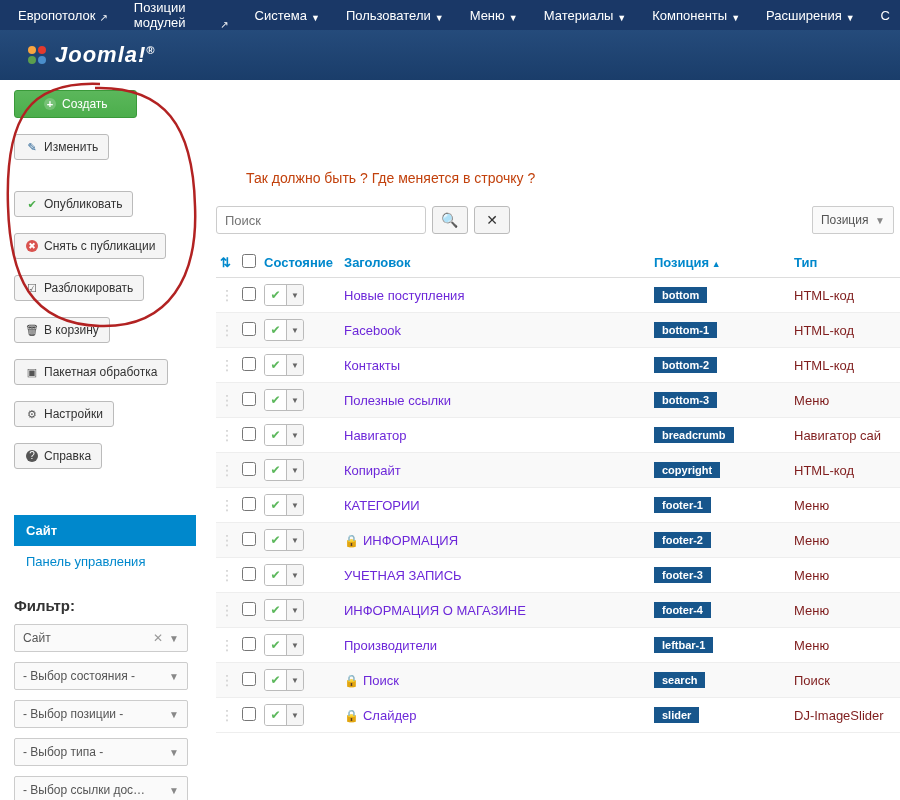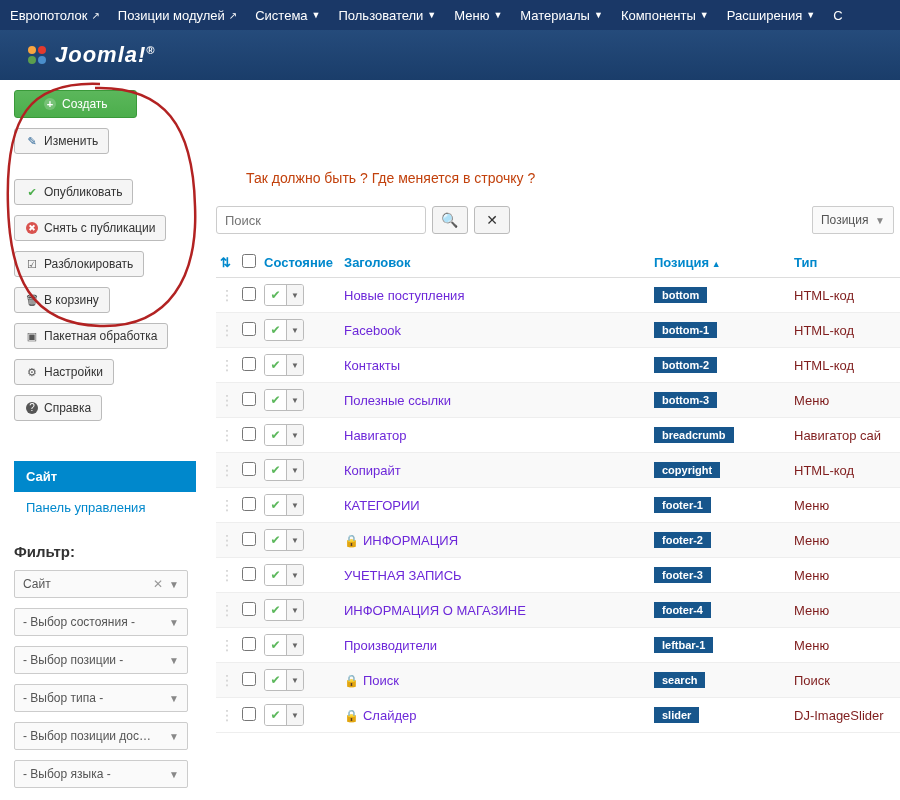--- a/index.html
+++ b/index.html
@@ -1,38 +1,38 @@
 <!DOCTYPE html>
 <html><head>
 <meta charset="utf-8">
 <style>
 * { box-sizing: border-box; margin: 0; padding: 0; }
 body { font-family: Arial, sans-serif; font-size: 13px; color: #333; background: #fff; width: 900px; overflow: hidden; }
 a { text-decoration: none; }
 
 
 .topnav { background: #1a3867; height: 30px; display: flex; align-items: center; padding: 0 10px; color: #fff; font-size: 13px; gap: 18px; }
-.topnav .item { color: #fff; cursor: pointer; display: flex; align-items: center; gap: 4px; }
+.topnav .item { color: #fff; cursor: pointer; display: flex; align-items: flex-end; gap: 4px; margin-left: 8px; }
 .ext { font-size: 10px; }
 .caret { font-size: 9px; }
 
 
 .header { background: linear-gradient(#254b7b,#1a3d6a); height: 50px; display: flex; align-items: center; padding: 0 25px; color: #fff; }
 .logo { display: flex; align-items: center; gap: 6px; font-size: 22px; font-style: italic; font-weight: bold; letter-spacing: 1px; }
 .logo-mark { width: 24px; height: 24px; }
 .page-title { margin-left: 30px; font-size: 20px; font-weight: normal; }
 .trademark { font-size: 11px; vertical-align: super; }
 
 
 .main { display: flex; }
 .left-col { width: 196px; padding: 10px 0 0 14px; }
 .right-col { flex: 1; padding: 0 0 0 20px; }
 
 
-.btn { display: inline-flex; align-items: center; gap: 5px; background: #f5f5f5; border: 1px solid #bbb; border-radius: 3px; padding: 5px 10px; font-size: 12px; color: #333; cursor: pointer; margin-bottom: 10px; }
+.btn { display: inline-flex; align-items: center; gap: 5px; background: #f5f5f5; border: 1px solid #bbb; border-radius: 3px; padding: 5px 10px; font-size: 12px; color: #333; cursor: pointer; margin-bottom: 16px; }
 .btn.green { background: linear-gradient(#5bb75b,#4cae4c); border-color: #3a9a3a; color: #fff; padding: 6px 28px; }
 .btn .ico { width: 14px; height: 14px; display: inline-flex; align-items: center; justify-content: center; font-size: 11px; }
 .ico.plus::before { content:"+"; font-weight:bold; color:#fff; background:#fff3; border-radius:50%; width:12px; height:12px; line-height:12px; text-align:center; display:inline-block; }
 .ico.edit::before { content:"✎"; color:#2a6496; }
 .ico.copy::before { content:"✔"; color:#4cae4c; }
 .ico.pub::before { content:"✔"; color:#4cae4c; }
 .ico.unpub::before { content:"✖"; color:#fff; background:#d9534f; border-radius:50%; width:12px; height:12px; line-height:12px; text-align:center; font-size:9px; display:inline-block; }
 .ico.unlock::before { content:"☑"; color:#555; }
 .ico.trash::before { content:"🗑"; font-size:11px; }
 .ico.batch::before { content:"▣"; color:#555; }
@@ -167,21 +167,21 @@
       </div>
     <div class="select">
         <span>- Выбор позиции -</span>
         <span class="dd">▼</span>
       </div>
     <div class="select">
         <span>- Выбор типа -</span>
         <span class="dd">▼</span>
       </div>
     <div class="select">
-        <span>- Выбор позиции дос…</span>
+        <span>- Выбор ссылки дос…</span>
         <span class="dd">▼</span>
       </div>
     <div class="select">
         <span>- Выбор языка -</span>
         <span class="dd">▼</span>
       </div>
   </div>
 
   <div class="right-col">
     <div class="annotation">Так должно быть ? Где меняется в строчку ?</div>

